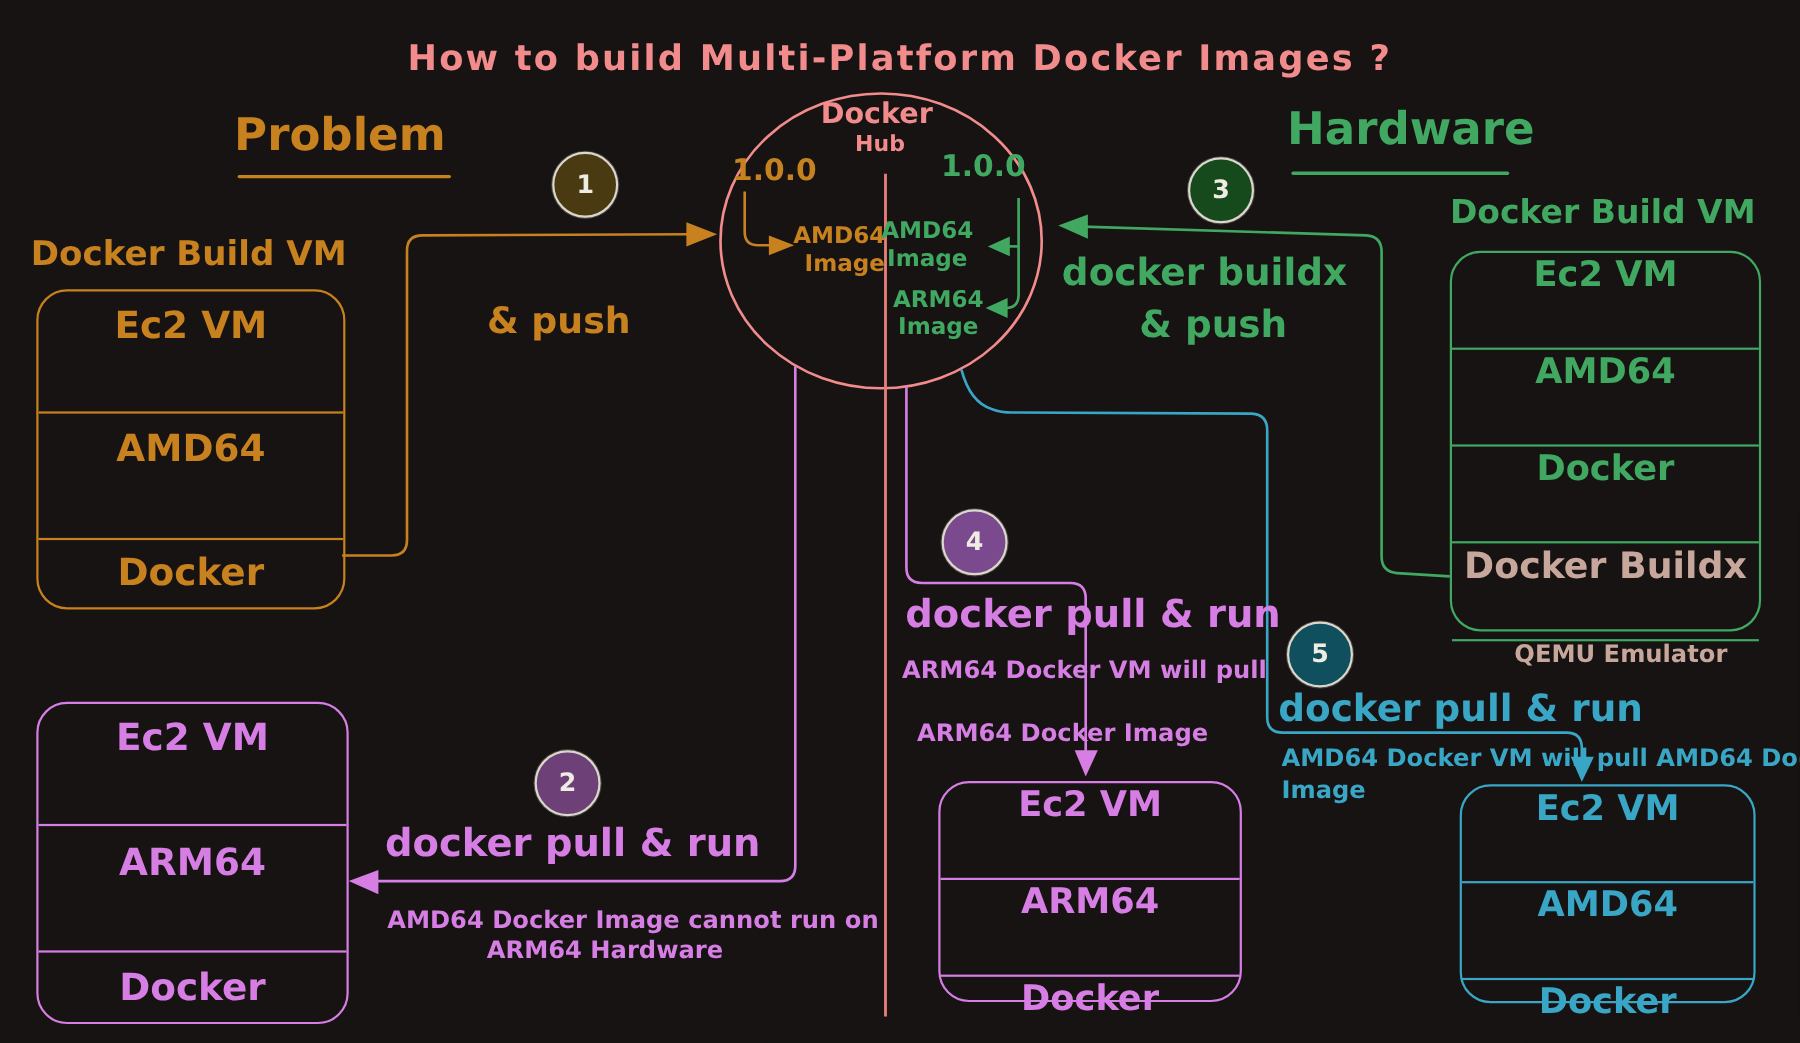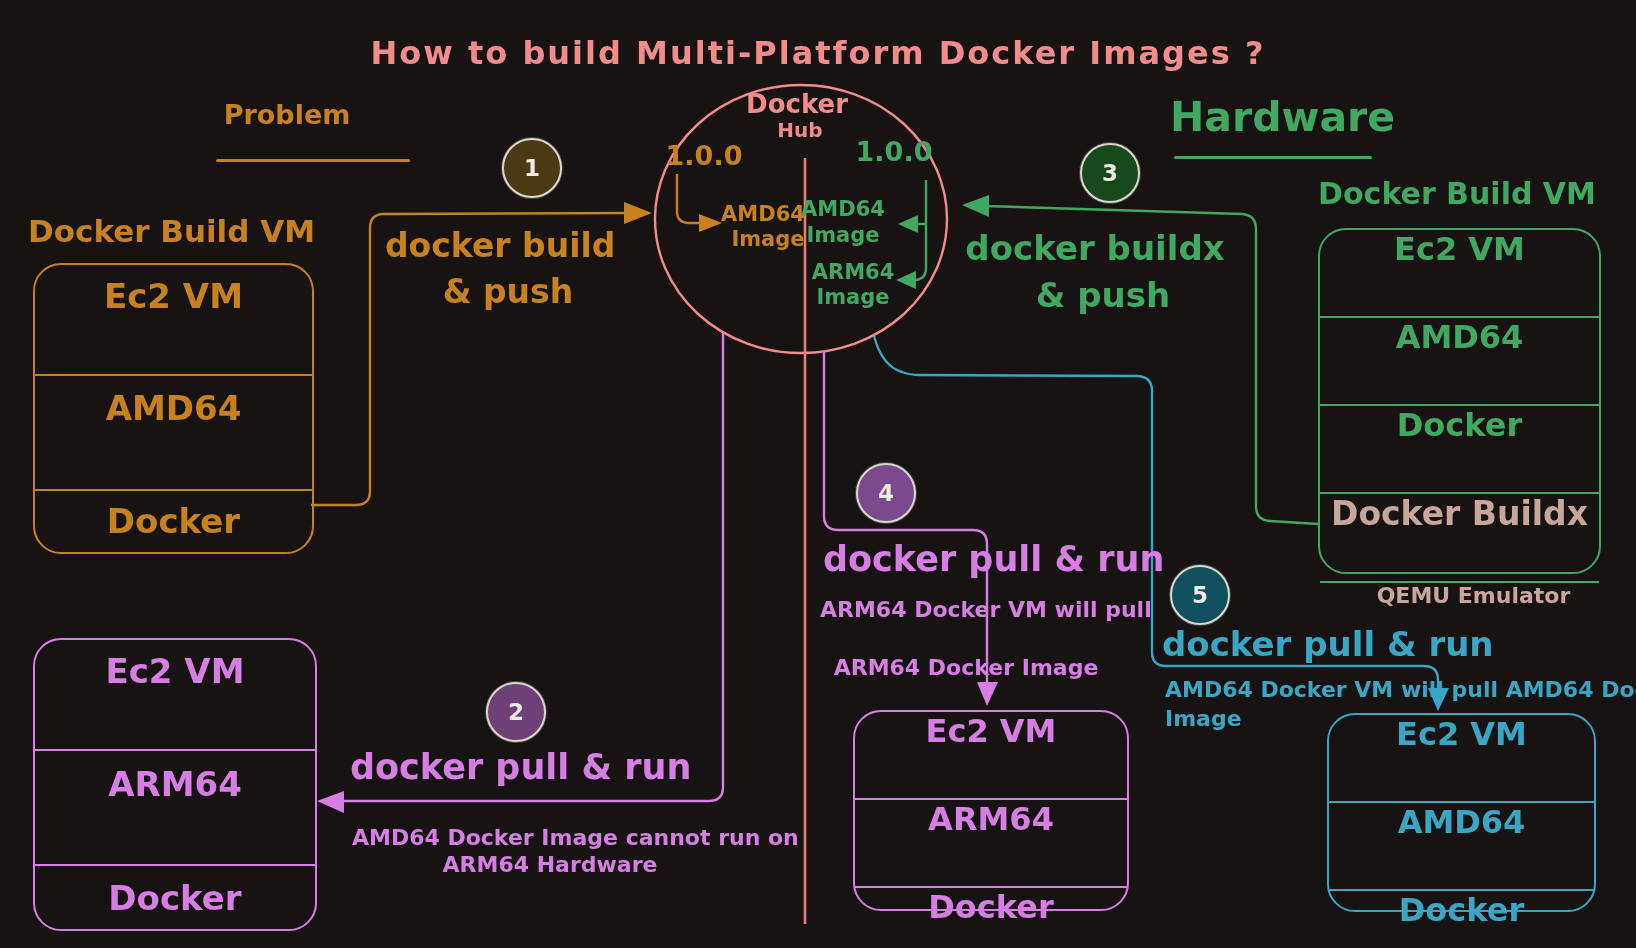--- a/index.html
+++ b/index.html
@@ -66,37 +66,36 @@
 
     <path d="M824,351 L824,516 Q824,530 838,530 L973,530 Q987,530 987,544 L987,686" fill="none" stroke="var(--violet)" stroke-width="2.4"></path>
     <polygon points="987,706 977,682 998,682" fill="var(--violet)"></polygon>
 
     <path d="M874,336 Q882,366 902,372 Q910,375 920,375 L1138,376 Q1152,377 1152,391 L1152,652 Q1152,666 1166,666 L1424,666 Q1438,666 1438,680 L1438,692" fill="none" stroke="var(--teal)" stroke-width="2.4"></path>
     <polygon points="1438,711 1428,688 1449,688" fill="var(--teal)"></polygon>
   </svg>
 
   <div class="t salmon" style="left:118px;top:16px;width:1400px;font-size:32px;letter-spacing:2px;margin-top:20px;">How to build Multi-Platform Docker Images ?</div>
 
-  <div class="t orange" style="left:182px;top:100px;width:210px;font-size:27px;">Problem</div>
+  <div class="t orange" style="left:204px;top:100px;width:210px;font-size:41px;">Problem</div>
   <div class="underline" style="left:216px;top:159px;width:194px;background:var(--orange);"></div>
 
   <div class="t green" style="left:1170px;top:95px;width:206px;font-size:41px;">Hardware</div>
   <div class="underline" style="left:1174px;top:156px;width:198px;background:var(--green);"></div>
 
   <div class="t orange" style="left:28px;top:214px;width:282px;font-size:31px;">Docker Build VM</div>
   <div class="vm-box" style="left:33px;top:263px;width:277px;height:287px;border:2px solid var(--orange);">
     <div class="vm-row orange" style="height:92px;border-color:var(--orange);font-size:34px;">Ec2 VM</div>
     <div class="vm-row orange" style="height:97px;border-color:var(--orange);font-size:34px;">AMD64</div>
     <div class="vm-row orange" style="height:92px;border-color:var(--orange);font-size:34px;">Docker</div>
   </div>
 
   <div class="badge" style="left:502px;top:138px;background:#4a3a11;">
     <span>1</span>
   </div>
-  <div class="t orange" style="left:385px;top:228px;width:230px;font-size:33px;">docker build</div>
   <div class="t orange" style="left:398px;top:274px;width:220px;font-size:33px;">&amp; push</div>
 
   <div class="t salmon" style="left:737px;top:90px;width:120px;font-size:26px;">Docker</div>
   <div class="t salmon" style="left:740px;top:119px;width:120px;font-size:20px;">Hub</div>
   <div class="t orange" style="left:644px;top:141px;width:120px;font-size:27px;">1.0.0</div>
   <div class="t green" style="left:834px;top:137px;width:120px;font-size:27px;">1.0.0</div>
 
   <div class="t orange" style="left:713px;top:203px;width:100px;font-size:21px;">AMD64</div>
   <div class="t orange" style="left:718px;top:228px;width:100px;font-size:21px;">Image</div>
 

